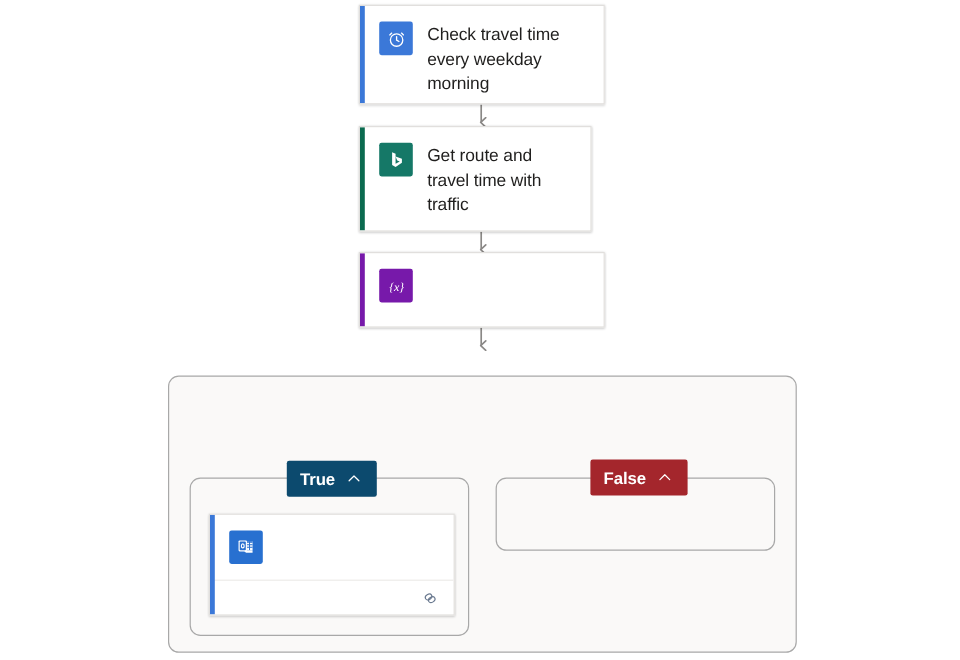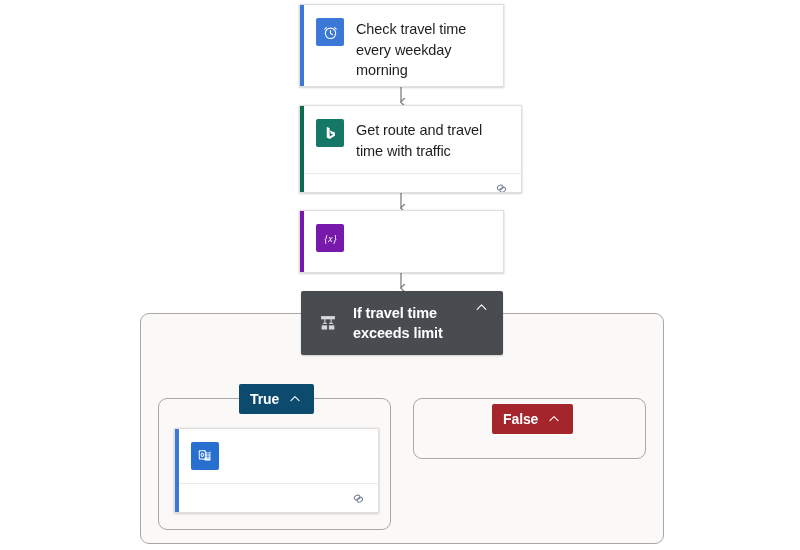--- a/index.html
+++ b/index.html
@@ -196,21 +196,21 @@
           <circle cx="10" cy="11" r="6.1"></circle>
           <path d="M10 7.6 L10 11 L12.3 12.4"></path>
           <path d="M5.2 4.2 L3.3 6.0"></path>
           <path d="M14.8 4.2 L16.7 6.0"></path>
         </svg>
       </span>
       <span class="card-title">Check travel time every weekday morning</span>
     </div>
   </div>
 
-  <div class="card" style="left:299px; top:105px; width:223px; height:88px;">
+  <div class="card" style="left:299px; top:105px; width:194px; height:88px;">
     <span class="accent" style="background:#0b6a4f;"></span>
     <div class="card-head">
       <span class="card-icon" style="background:#157867;">
         <svg class="ico-svg" width="17" height="17" viewBox="0 0 20 20">
           <path d="M5.6 2.3 L9.0 3.6 L9.0 13.6 L13.1 11.3 L10.6 10.2 L9.0 6.4
                    L15.2 8.7 L15.2 12.6 L9.0 16.6 L5.6 14.7 Z" fill="#ffffff"></path>
         </svg>
       </span>
       <span class="card-title">Get route and travel time with traffic</span>
     </div>
@@ -228,50 +228,31 @@
     <span class="accent" style="background:#7719aa;"></span>
     <div class="card-head">
       <span class="card-icon" style="background:#7719aa;">
         <svg class="ico-svg" width="19" height="19" viewBox="0 0 22 22">
           <text x="11" y="15.2" text-anchor="middle" fill="#ffffff" font-family="'Liberation Serif', serif" font-size="11.5" font-style="italic">{x}</text>
         </svg>
       </span>
     </div>
   </div>
 
-  <div class="cond-card" style="left:301px; top:291px; width:202px; height:64px;">
-    <span class="cond-icon">
-      <svg class="ico-svg" width="20" height="20" viewBox="0 0 22 22" fill="none" stroke="#d6d8db" stroke-width="1.2">
-        <rect x="3.4" y="3.4" width="15.2" height="3.6" fill="#d6d8db" stroke="none"></rect>
-        <path d="M7.6 7.0 L7.6 11.4"></path>
-        <path d="M14.4 7.0 L14.4 11.4"></path>
-        <path d="M5.4 11.4 L9.8 11.4"></path>
-        <path d="M12.2 11.4 L16.6 11.4"></path>
-        <rect x="4.0" y="13.6" width="6.0" height="4.6" fill="#d6d8db" stroke="none"></rect>
-        <rect x="12.0" y="13.6" width="6.0" height="4.6" fill="#d6d8db" stroke="none"></rect>
-      </svg>
-    </span>
-    <span class="cond-title">If travel time exceeds limit</span>
-    <span class="chev">
-      <svg class="ico-svg" width="15" height="15" viewBox="0 0 20 20" fill="none" stroke="#ffffff" stroke-width="1.45" stroke-linecap="round" stroke-linejoin="round">
-        <path d="M4.2 12.4 L10 6.6 L15.8 12.4"></path>
-      </svg>
-    </span>
-  </div>
 
   <div class="badge badge-true" style="left:239px; top:384px;">
     <span>True</span>
     <span class="chev">
       <svg class="ico-svg" width="14" height="14" viewBox="0 0 20 20" fill="none" stroke="#ffffff" stroke-width="1.5" stroke-linecap="round" stroke-linejoin="round">
         <path d="M4.2 12.4 L10 6.6 L15.8 12.4"></path>
       </svg>
     </span>
   </div>
 
-  <div class="badge badge-false" style="left:492px; top:404px;">
+  <div class="badge badge-false" style="left:492px; top:383px;">
     <span>False</span>
     <span class="chev">
       <svg class="ico-svg" width="14" height="14" viewBox="0 0 20 20" fill="none" stroke="#ffffff" stroke-width="1.5" stroke-linecap="round" stroke-linejoin="round">
         <path d="M4.2 12.4 L10 6.6 L15.8 12.4"></path>
       </svg>
     </span>
   </div>
 
   <div class="card" style="left:174px; top:428px; width:205px; height:85px;">
     <span class="accent" style="background:#3b78d8;"></span>

